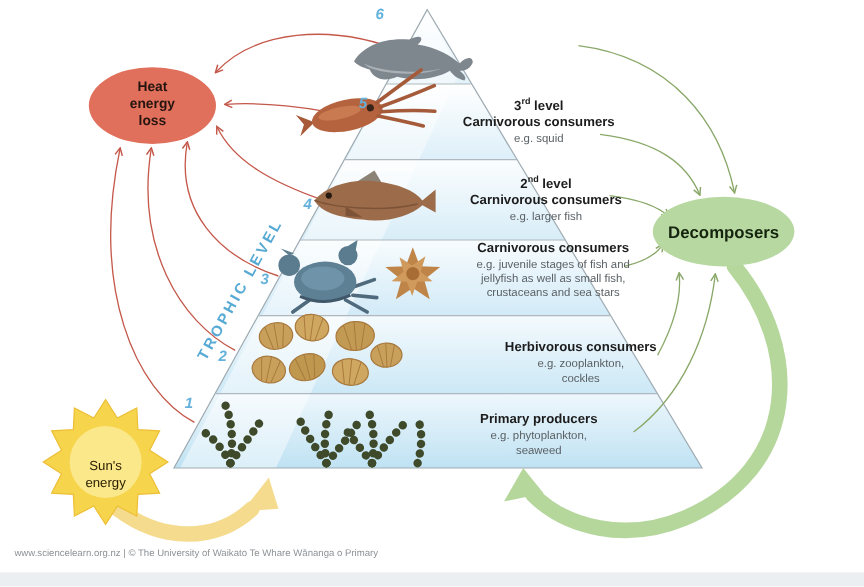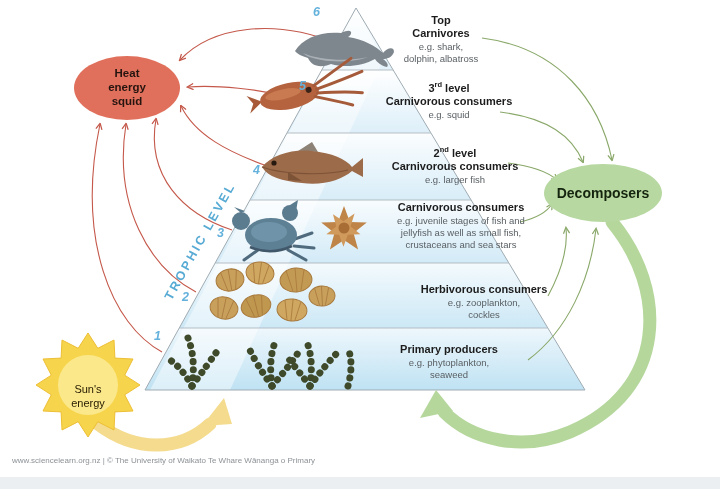--- a/index.html
+++ b/index.html
@@ -213,47 +213,41 @@
       <path d="M40 56 Q56 34 68 22"></path>
       <path d="M40 56 Q26 38 18 28"></path>
       <path d="M78 56 Q84 34 78 18"></path>
     </g>
   </g>
 </svg>
 
 <div class="overlay oval" id="heat-oval">
   <span>Heat
 energy
-squid</span>
+loss</span>
 </div>
 
 <div class="overlay oval" id="decomposers-oval">
   <span>Decomposers</span>
 </div>
 
 <div class="overlay" id="sun-label">
   <span>Sun's
 energy</span>
 </div>
 
 <div class="overlay" id="trophic-label">TROPHIC LEVEL</div>
 
 <span class="lvl-num" style="left:313px;top:5px">6</span>
 <span class="lvl-num" style="left:299px;top:79px">5</span>
 <span class="lvl-num" style="left:253px;top:163px">4</span>
 <span class="lvl-num" style="left:217px;top:226px">3</span>
 <span class="lvl-num" style="left:182px;top:290px">2</span>
 <span class="lvl-num" style="left:154px;top:329px">1</span>
 
-<div class="lvl" style="left:441px;top:12px;width:160px">
-  <div class="h"><span>Top</span><sup class="ord"></sup><span></span></div>
-  <div class="h">Carnivores</div>
-  <div class="eg">e.g. shark,
-dolphin, albatross</div>
-</div>
 
 <div class="lvl" style="left:449px;top:80px;width:200px">
   <div class="h"><span>3</span><sup class="ord">rd</sup><span> level</span></div>
   <div class="h">Carnivorous consumers</div>
   <div class="eg">e.g. squid</div>
 </div>
 
 <div class="lvl" style="left:455px;top:145px;width:200px">
   <div class="h"><span>2</span><sup class="ord">nd</sup><span> level</span></div>
   <div class="h">Carnivorous consumers</div>

